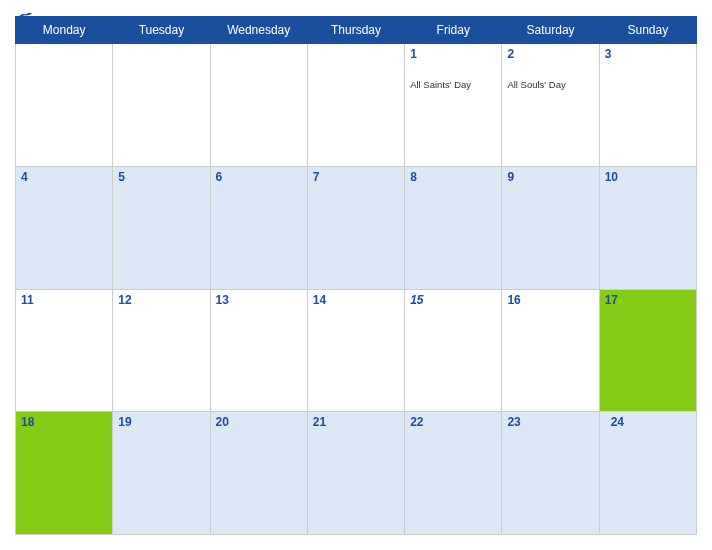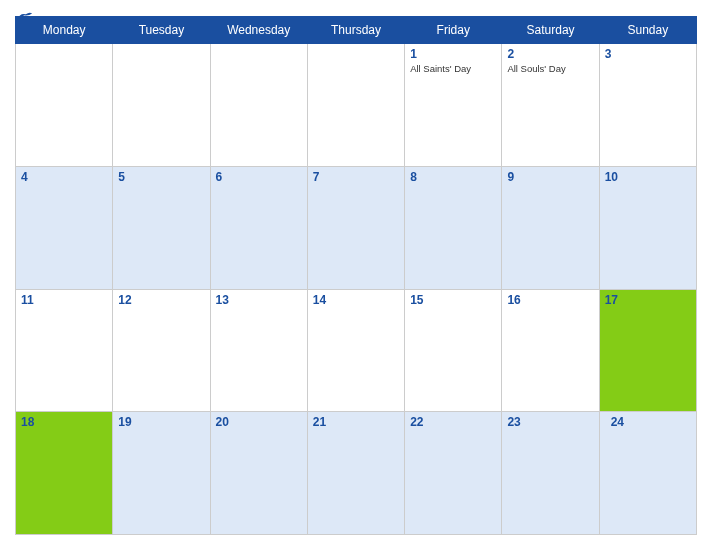--- a/index.html
+++ b/index.html
@@ -97,21 +97,21 @@
     .day-num {
       font-size: 12px;
       color: #1a4fa0;
       font-weight: bold;
       display: block;
     }
     .holiday-name {
       font-size: 9.5px;
       color: #333;
       display: block;
-      margin-top: 2px;
+      margin-top: 18px;
       line-height: 1.2;
     }
   </style>
 </head>
 <body>
 
 <div class="calendar-wrapper">
   <div class="header">
     <div class="logo">
       <span class="logo-general"></span>
@@ -188,21 +188,21 @@
           </td>
           <td style="background-color: rgb(255, 255, 255);">
             <span class="day-num">12</span>
           </td>
           <td style="background-color: rgb(255, 255, 255);">
             <span class="day-num">13</span>
           </td>
           <td style="background-color: rgb(255, 255, 255); border-radius: 10px;">
             <span class="day-num">14</span>
           </td>
-          <td style="background-color: rgb(255, 255, 255);">
+          <td style="background-color: rgb(255, 255, 255); font-style: italic;">
             <span class="day-num">15</span>
           </td>
           <td style="background-color: rgb(255, 255, 255);">
             <span class="day-num">16</span>
           </td>
           <td style="background-color: #84cc16;">
             <span class="day-num">17</span>
           </td>
         </tr>
         <tr>

